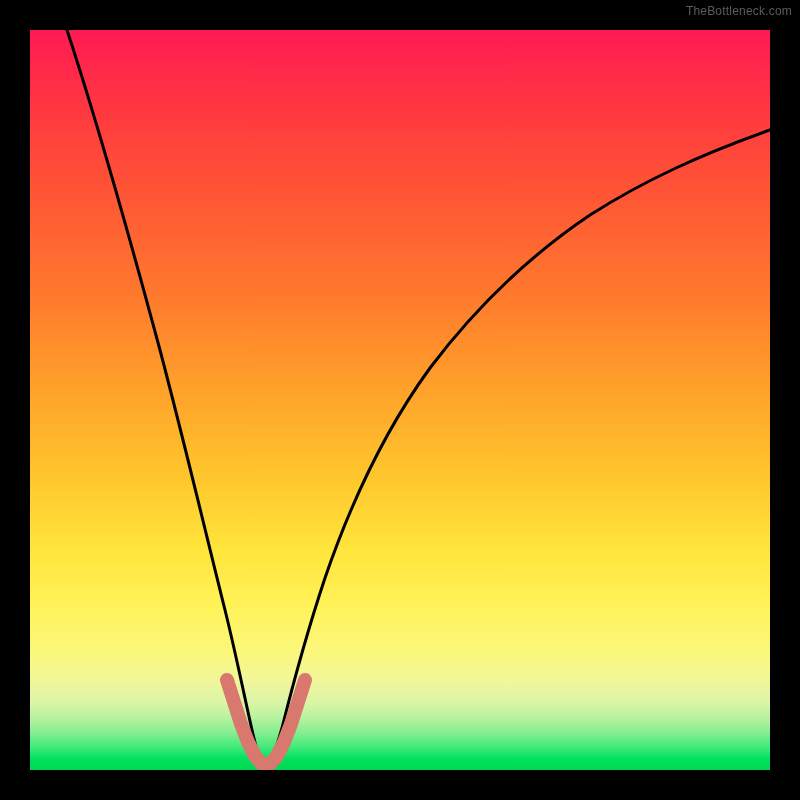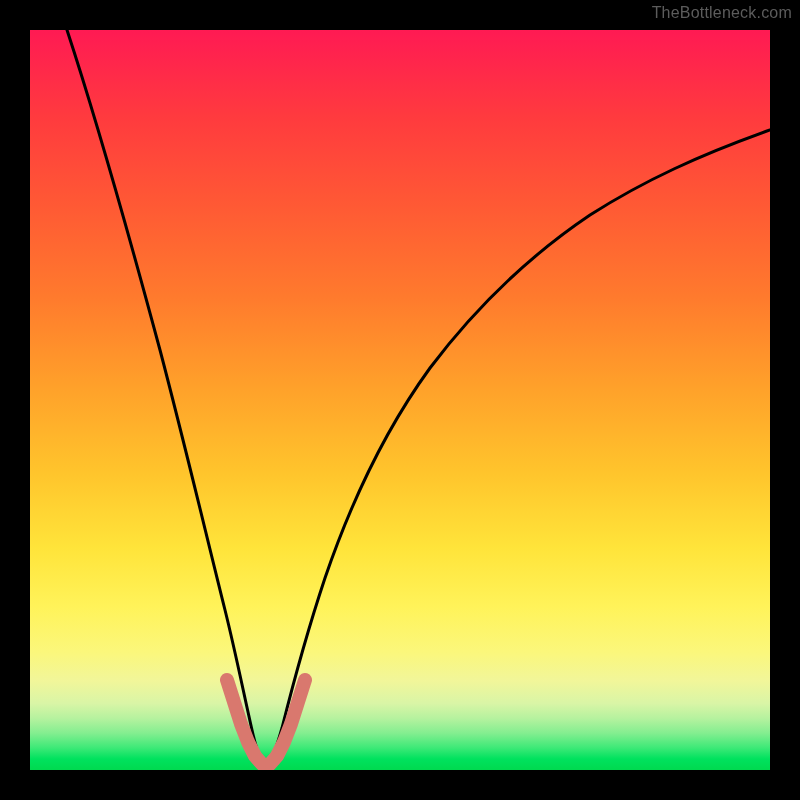--- a/index.html
+++ b/index.html
@@ -42,21 +42,21 @@
       #3de977 97%,
       #00e25e 98.5%,
       #00d94f 100%
     );
   }
   .watermark {
     position: absolute;
     top: 4px;
     right: 8px;
     color: #5c5c5c;
-    font-size: 16px;
+    font-size: 12px;
     font-weight: 500;
     letter-spacing: 0.2px;
     user-select: none;
   }
   svg.curve {
     position: absolute;
     left: 0;
     top: 0;
     width: 740px;
     height: 740px;

